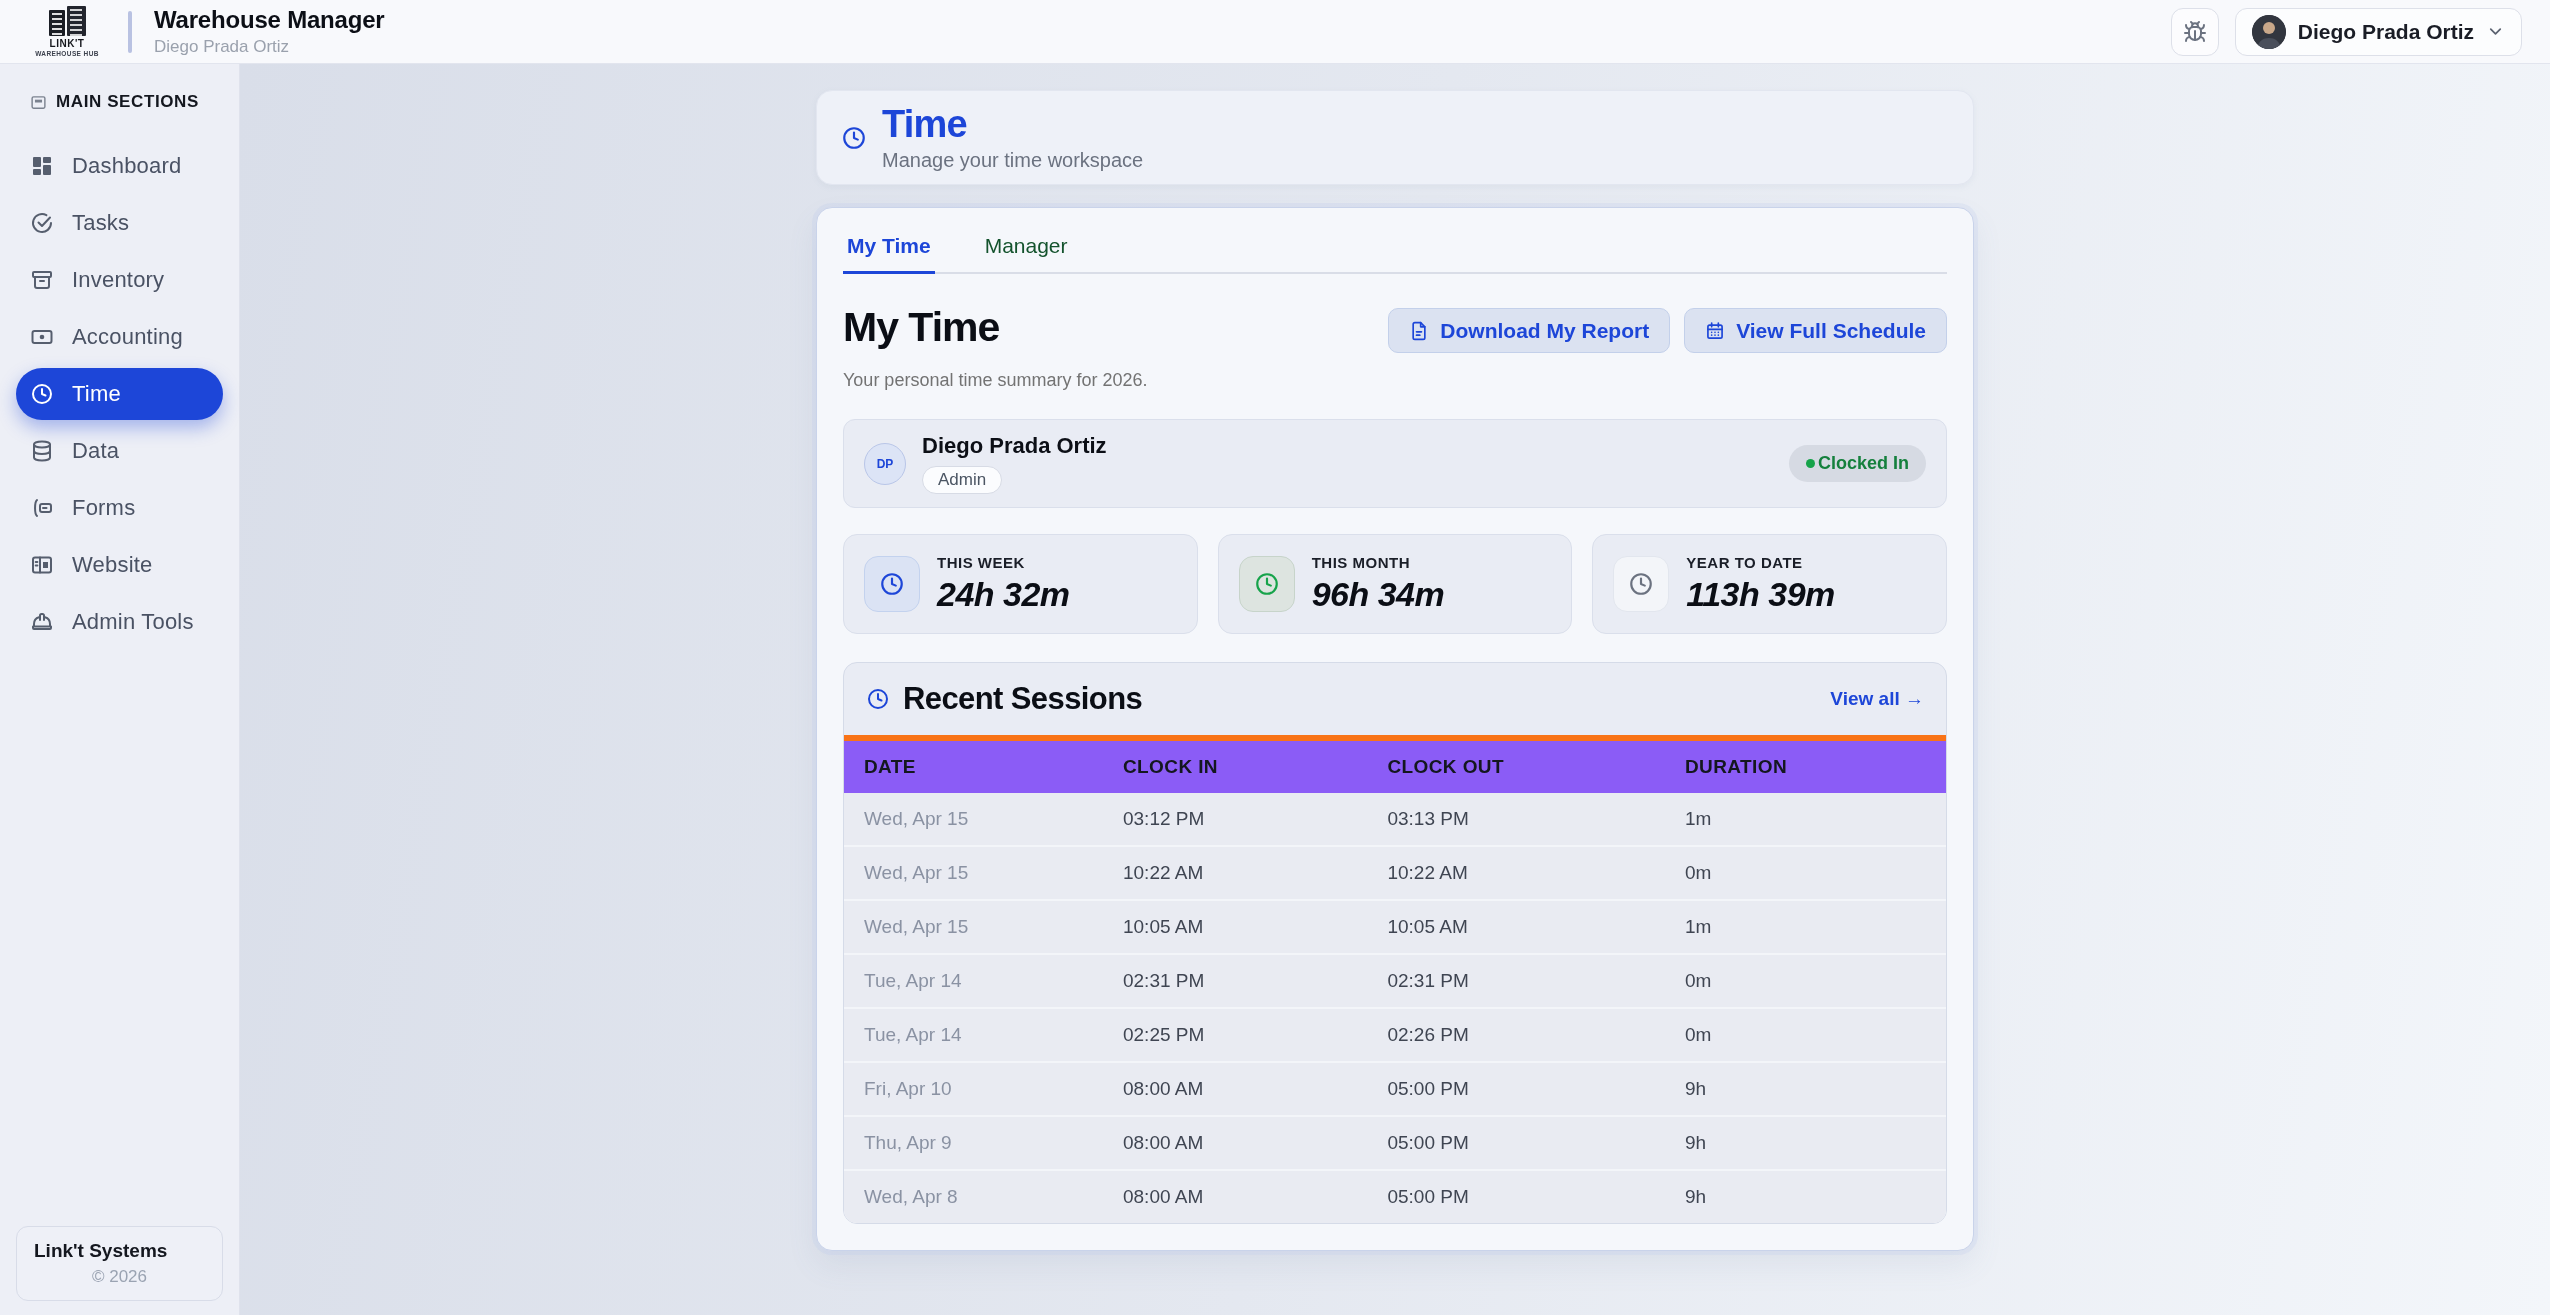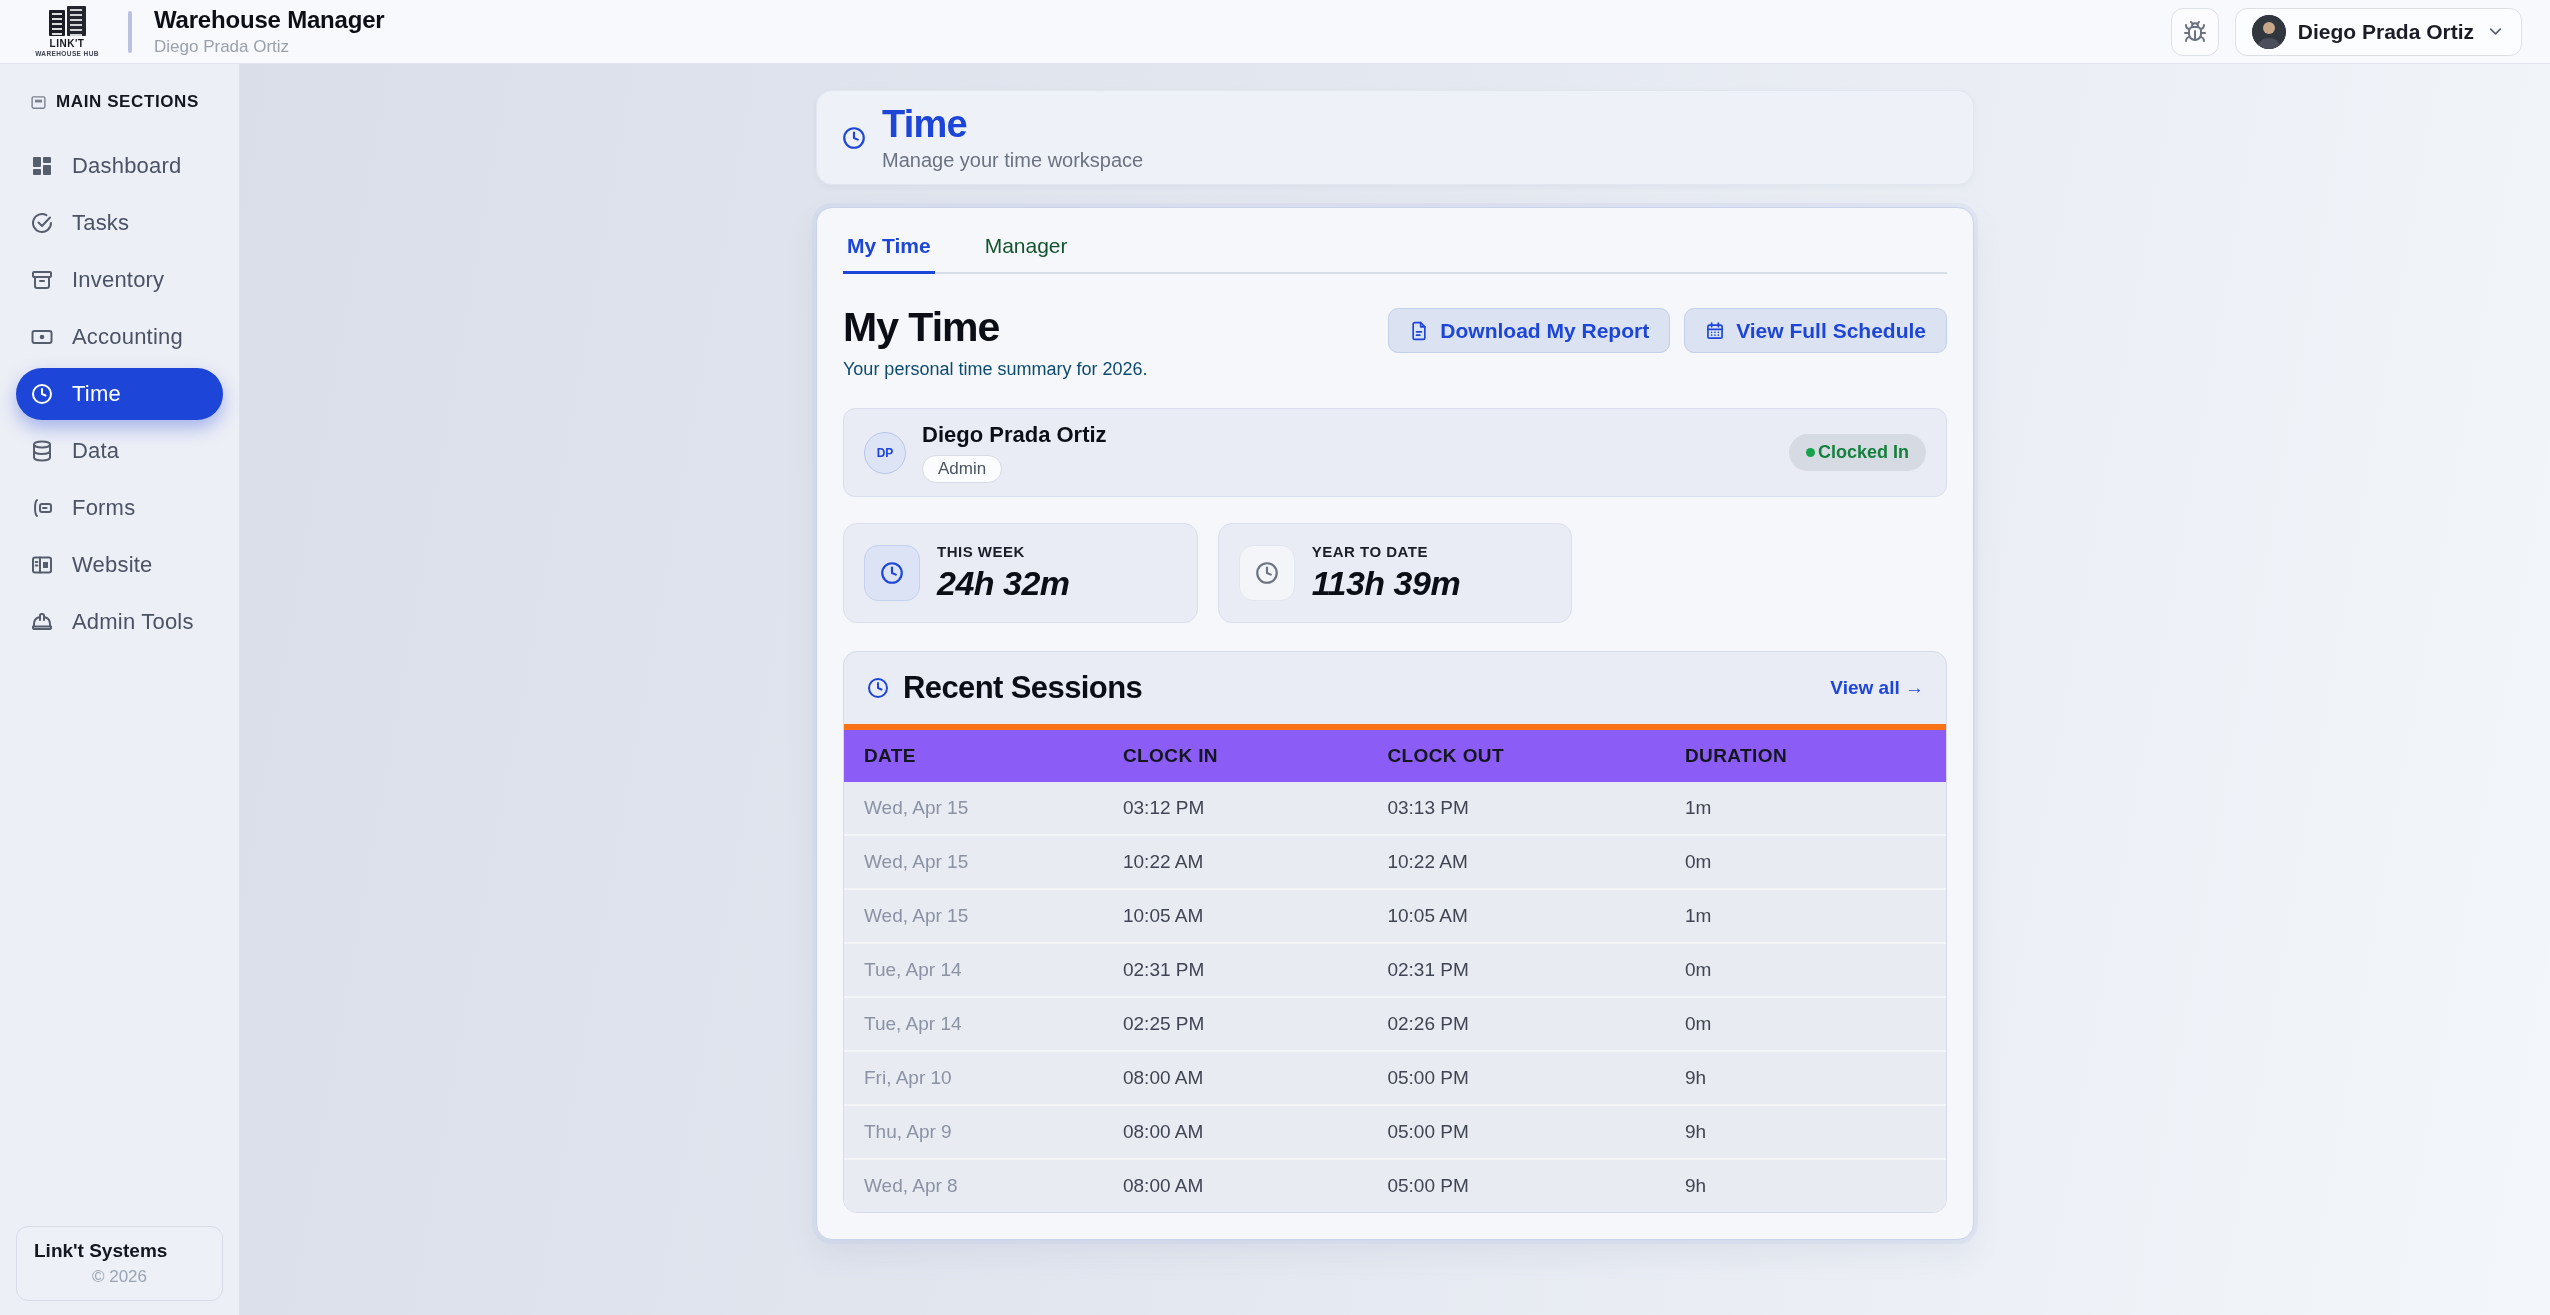--- a/index.html
+++ b/index.html
@@ -120,21 +120,21 @@
 
   .tabs { display: flex; gap: 46px; padding-top: 16px; border-bottom: 2px solid #d9dde7; }
   .tab {
     font-size: 21px; padding: 10px 4px 13px 4px; cursor: pointer;
     color: #14532d; font-weight: 500; margin-bottom: -2px; border-bottom: 3px solid transparent;
   }
   .tab.active { color: #1d46d8; font-weight: 700; border-bottom-color: #1d46d8; }
 
   .heading-row { margin-top: 30px; display: flex; justify-content: space-between; align-items: flex-start; }
   .h1 { font-size: 41px; font-weight: 800; letter-spacing: -1px; color: #0b0e15; }
-  .h1-sub { font-size: 18px; color: #0c4a6e; margin-top: 8px; }
+  .h1-sub { font-size: 18px; color: #737373; margin-top: 19px; }
   .btn-row { display: flex; gap: 14px; margin-top: 4px; }
   .btn {
     height: 45px; border-radius: 10px; cursor: pointer;
     border: 1px solid #c3d0ea; background: #dbe2f1; color: #1d46d8;
     display: flex; align-items: center; gap: 11px; padding: 0 20px;
     font-size: 21px; font-weight: 600; font-family: inherit;
   }
 
   .user-card {
     margin-top: 28px;
@@ -416,20 +416,32 @@
                   <circle cx="12" cy="12" r="9"></circle>
                   <polyline points="12 7 12 12 15.5 13.5"></polyline>
                 </svg>
             </div>
             <div>
               <div class="stat-label">THIS WEEK</div>
               <div class="stat-value">24h 32m</div>
             </div>
           </div>
           <div class="stat-card">
+            <div class="stat-iconbox green">
+              <svg width="26" height="26" viewBox="0 0 24 24" fill="none" stroke="currentColor" stroke-width="2" stroke-linecap="round" stroke-linejoin="round">
+                  <circle cx="12" cy="12" r="9"></circle>
+                  <polyline points="12 7 12 12 15.5 13.5"></polyline>
+                </svg>
+            </div>
+            <div>
+              <div class="stat-label">THIS MONTH</div>
+              <div class="stat-value">96h 34m</div>
+            </div>
+          </div>
+          <div class="stat-card">
             <div class="stat-iconbox gray">
               <svg width="26" height="26" viewBox="0 0 24 24" fill="none" stroke="currentColor" stroke-width="2" stroke-linecap="round" stroke-linejoin="round">
                   <circle cx="12" cy="12" r="9"></circle>
                   <polyline points="12 7 12 12 15.5 13.5"></polyline>
                 </svg>
             </div>
             <div>
               <div class="stat-label">YEAR TO DATE</div>
               <div class="stat-value">113h 39m</div>
             </div>

